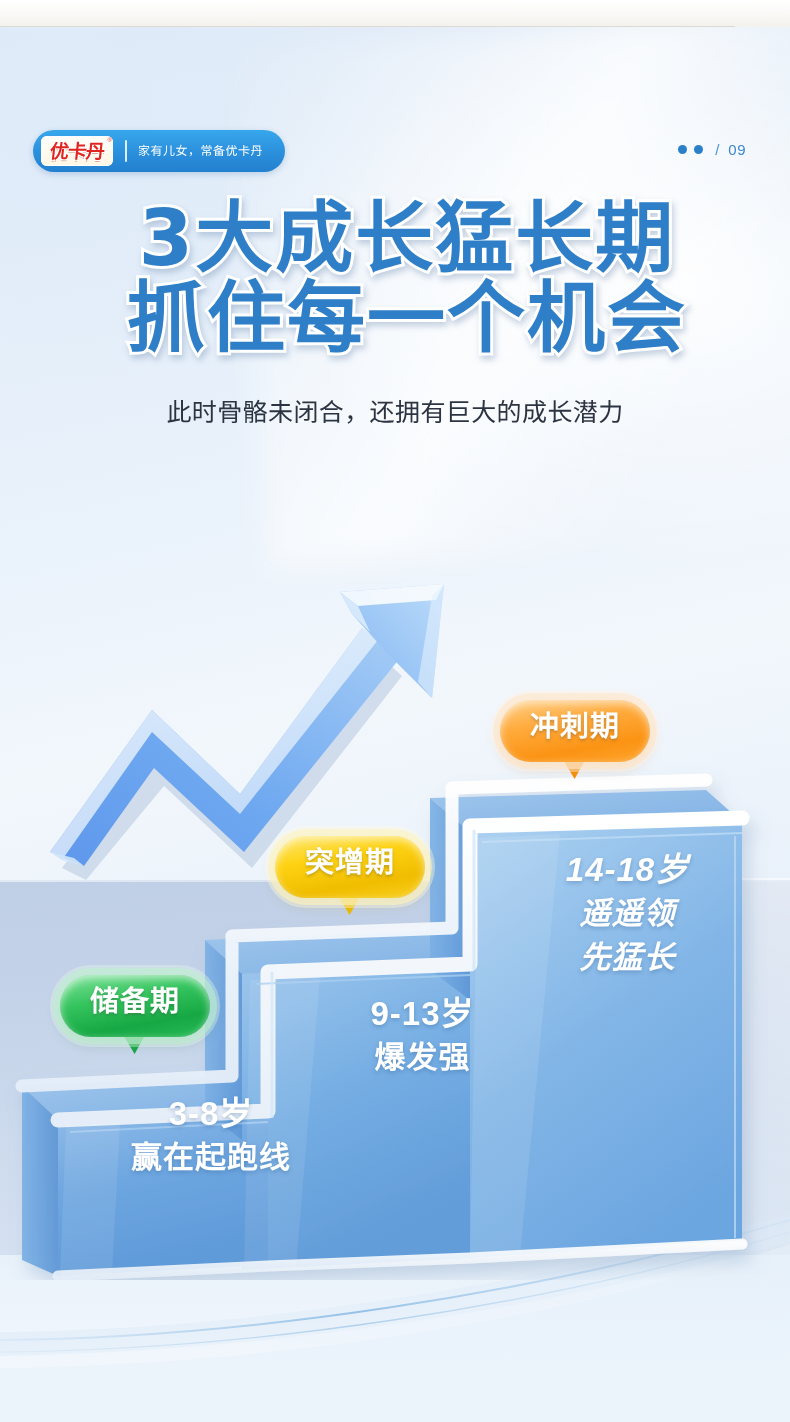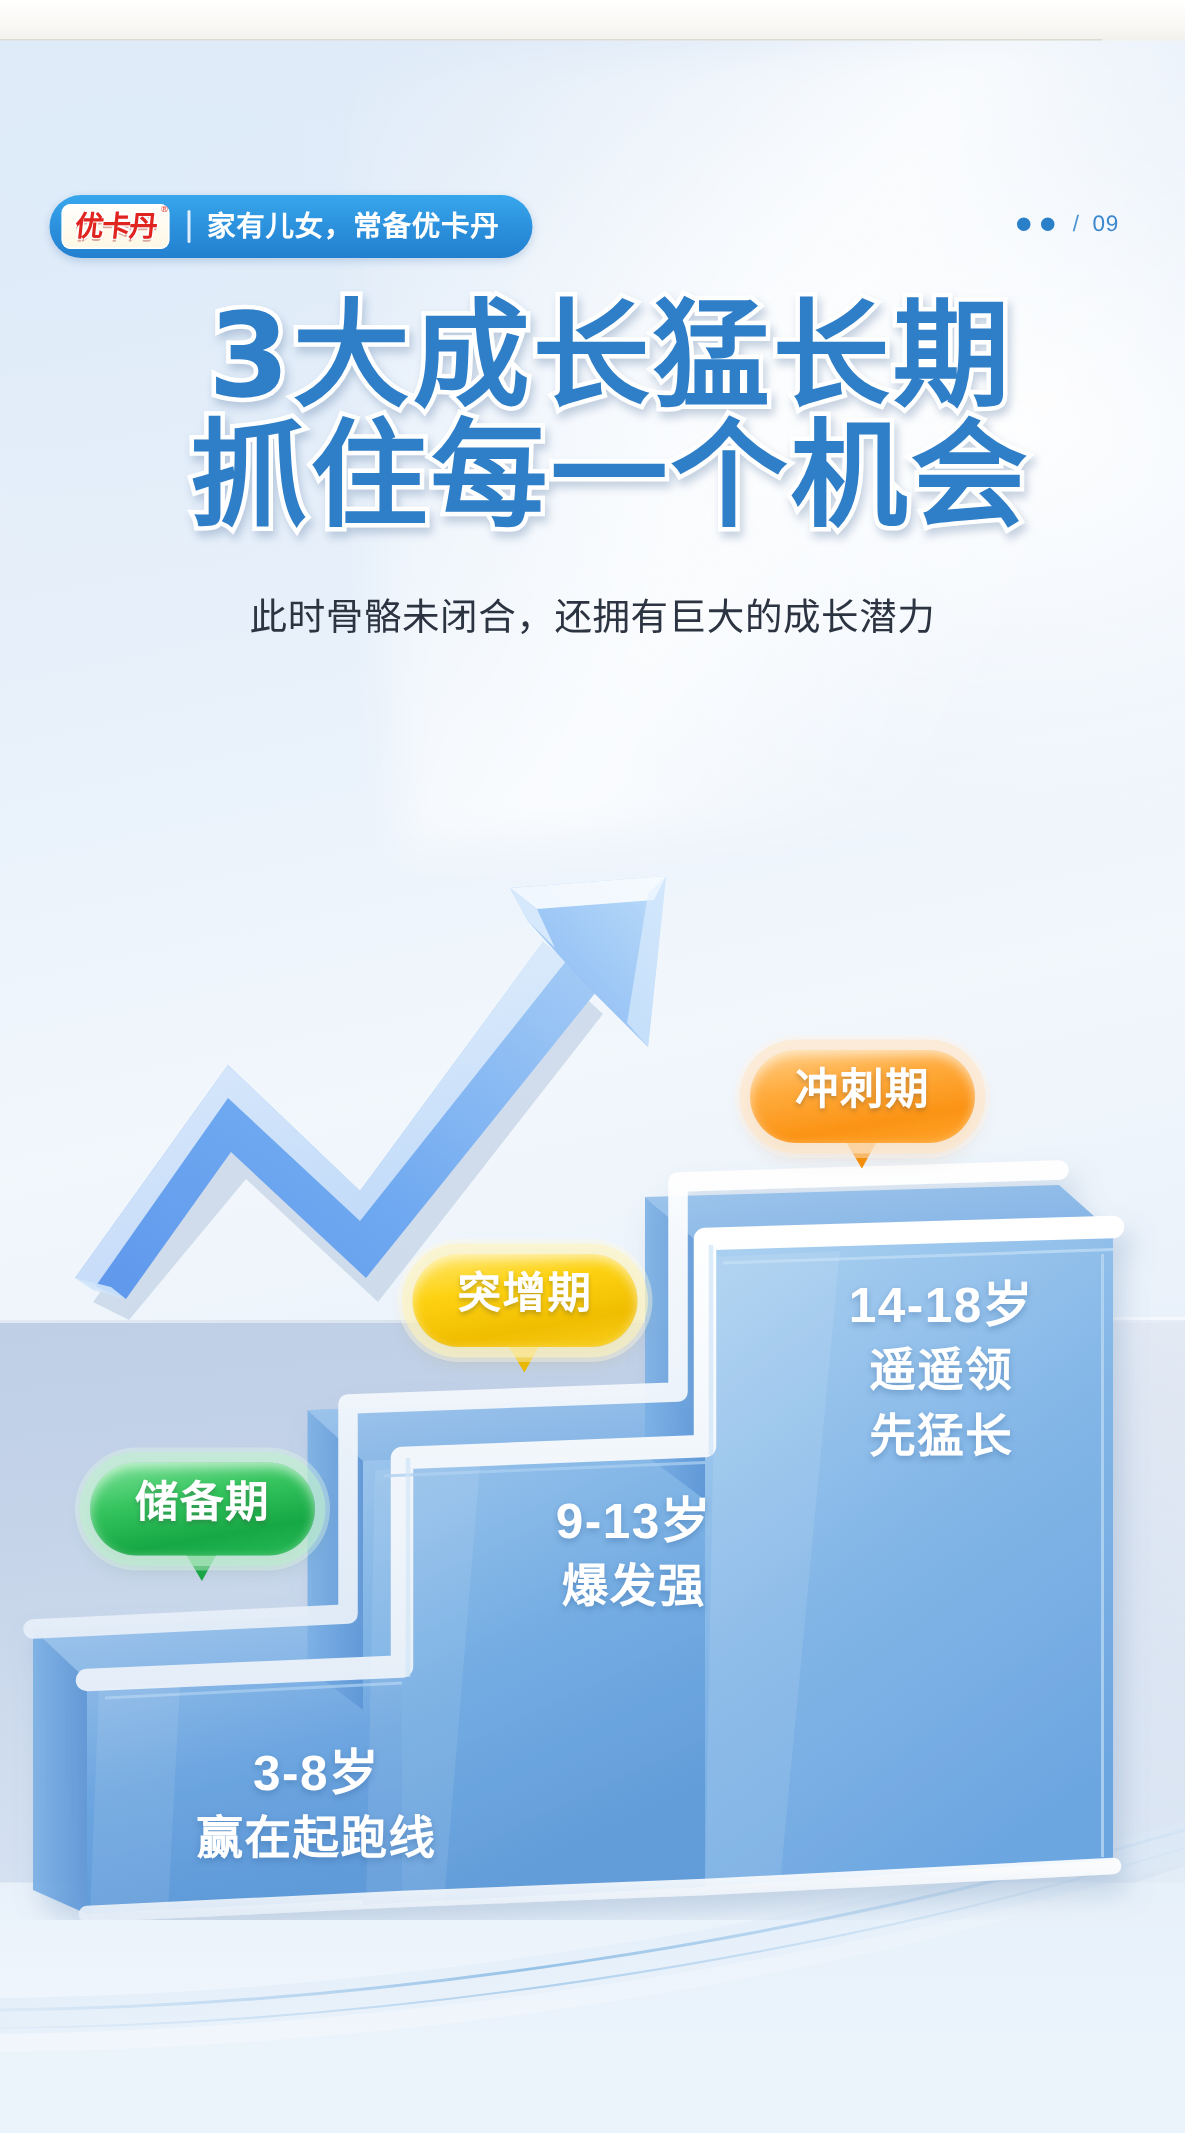--- a/index.html
+++ b/index.html
@@ -89,23 +89,22 @@
     line-height:1;
   }
   .logo-badge .reg{
     position:absolute;right:1px;top:1px;font-size:6px;color:#e0241f;
   }
   .brand-div{
     width:2px;height:22px;background:rgba(255,255,255,.85);
     margin:0 11px 0 12px;border-radius:1px;
   }
   .brand-slogan{
-    color:#ffffff;font-size:19px;letter-spacing:.5px;line-height:1;
+    color:#ffffff;font-size:12px;letter-spacing:.5px;line-height:1;
     white-space:nowrap;
-    font-weight:bold;
   }
 
   
   .pager{
     position:absolute;right:44px;top:141px;display:flex;align-items:center;
     gap:7px;z-index:20;
   }
   .pager .dot{width:9px;height:9px;border-radius:50%;background:#2a7fc9;}
   .pager .slash{color:#4a93d4;font-size:15px;margin:0 2px 0 5px;}
   .pager .num{color:#3c88cf;font-size:15px;letter-spacing:.5px;}
@@ -140,23 +139,23 @@
 
   
   .step-text{
     position:absolute;text-align:center;color:#ffffff;z-index:16;
     font-weight:bold;letter-spacing:1px;
     text-shadow:0 2px 4px rgba(40,85,140,.33);
   }
   .step-text .big{font-size:33px;line-height:44px;display:block;}
   .step-text .ln{font-size:31px;line-height:44px;display:block;}
 
-  #st1{left:86px;top:1160px;width:250px;}
+  #st1{left:86px;top:1092px;width:250px;}
   #st2{left:330px;top:992px;width:185px;}
-  #st3{left:535px;top:848px;width:185px;}
+  #st3{left:535px;top:848px;width:185px;font-style:italic;}
 
   
   .bubble{
     position:absolute;z-index:25;width:150px;height:76px;
   }
   .bubble .shell{
     position:absolute;left:0;top:0;width:150px;height:62px;border-radius:31px;
   }
   .bubble .label{
     position:absolute;left:0;top:0;width:150px;height:46px;

